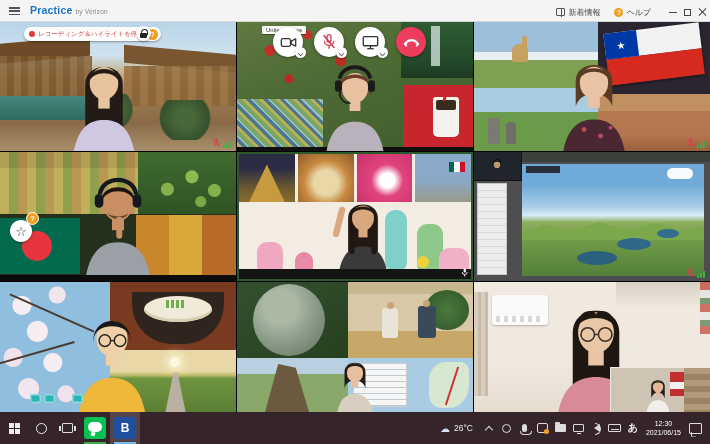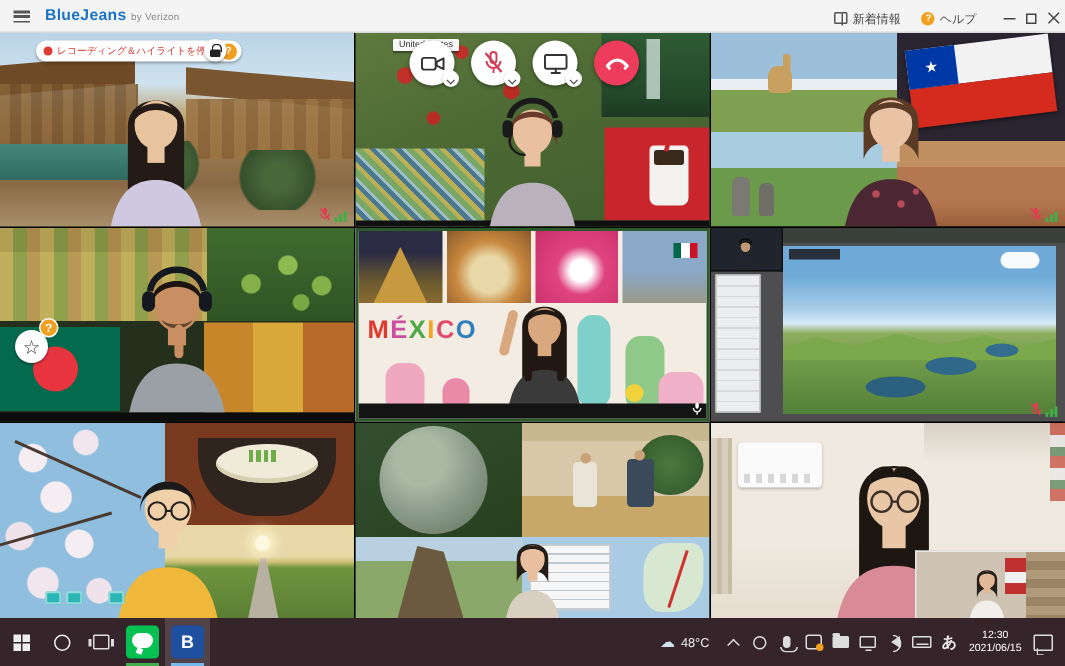--- a/index.html
+++ b/index.html
@@ -285,21 +285,21 @@
 <body>
 
 <div id="app">
 
   <div class="titlebar">
     <div class="hamburger">
         <i></i>
         <i></i>
         <i></i>
       </div>
-    <div class="brand"><span>BlueJeans</span><span class="brand-suffix">by Verizon</span></div>
+    <div class="brand"><span>Practice</span><span class="brand-suffix">by Verizon</span></div>
     <div class="tb-right">
       <div class="menu-item">
         <span class="gift-ico"></span>
         <span>新着情報</span>
       </div>
       <div class="menu-item">
         <span class="help-ico">?</span>
         <span>ヘルプ</span>
       </div>
       <div class="winbtn">
@@ -444,21 +444,20 @@
         <div class="ph ph2"></div>
         <div class="ph ph3"></div>
         <div class="ph ph4">
             <div class="mxflag">
               <i></i>
               <i></i>
               <i></i>
             </div>
           </div>
       </div>
-      <div class="mexico-word"><span class="mx0">M</span><span class="mx1">É</span><span class="mx2">X</span><span class="mx3">I</span><span class="mx4">C</span><span class="mx5">O</span></div>
       <div class="cactus c1"></div>
       <div class="cactus c2"></div>
       <div class="cactus c3"></div>
       <div class="cactus c4"></div>
       <div class="cactus c5"></div>
       <div class="cactus c6"></div>
       <div class="personwrap">
         <svg class="person" viewBox="0 0 100 130" preserveAspectRatio="xMidYMax meet">
           <path d="M27,130 L27,48 C27,20 73,20 73,48 L73,130 Z" fill="var(--hair)"></path>
           <rect x="43" y="58" width="14" height="20" fill="var(--skin)"></rect>
@@ -673,21 +672,21 @@
     </div>
     <div class="app-slot active">
       <span class="appico bj-ico">B</span>
       <span class="runline"></span>
     </div>
 
     <div class="tray">
       <div class="trayico" style="color:#cfe3f0;">
           <span>☁</span>
         </div>
-      <div class="temp">48°C</div>
+      <div class="temp">26°C</div>
       <div class="trayico">
           <span class="chevup"></span>
         </div>
       <div class="trayico">
           <span class="ico-circ"></span>
         </div>
       <div class="trayico">
           <span class="ico-mic"></span>
         </div>
       <div class="trayico">

